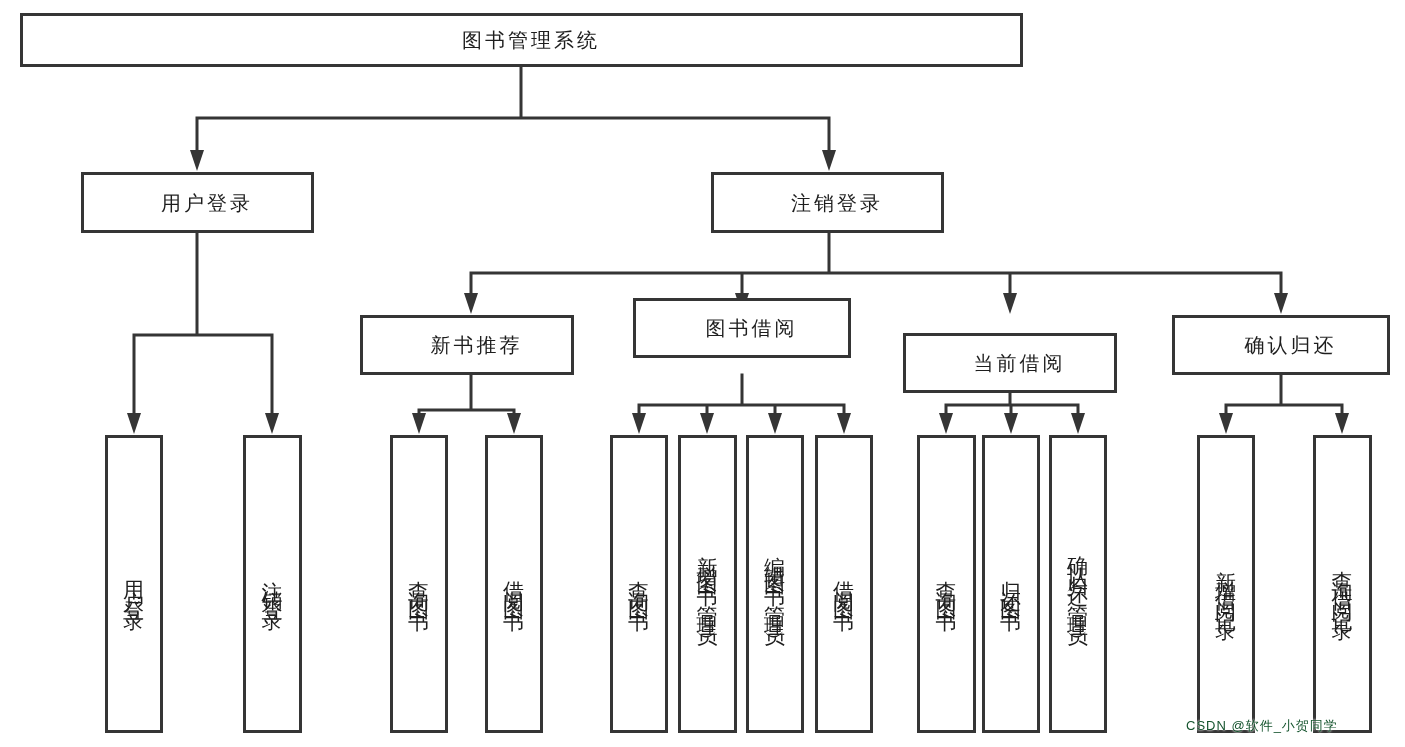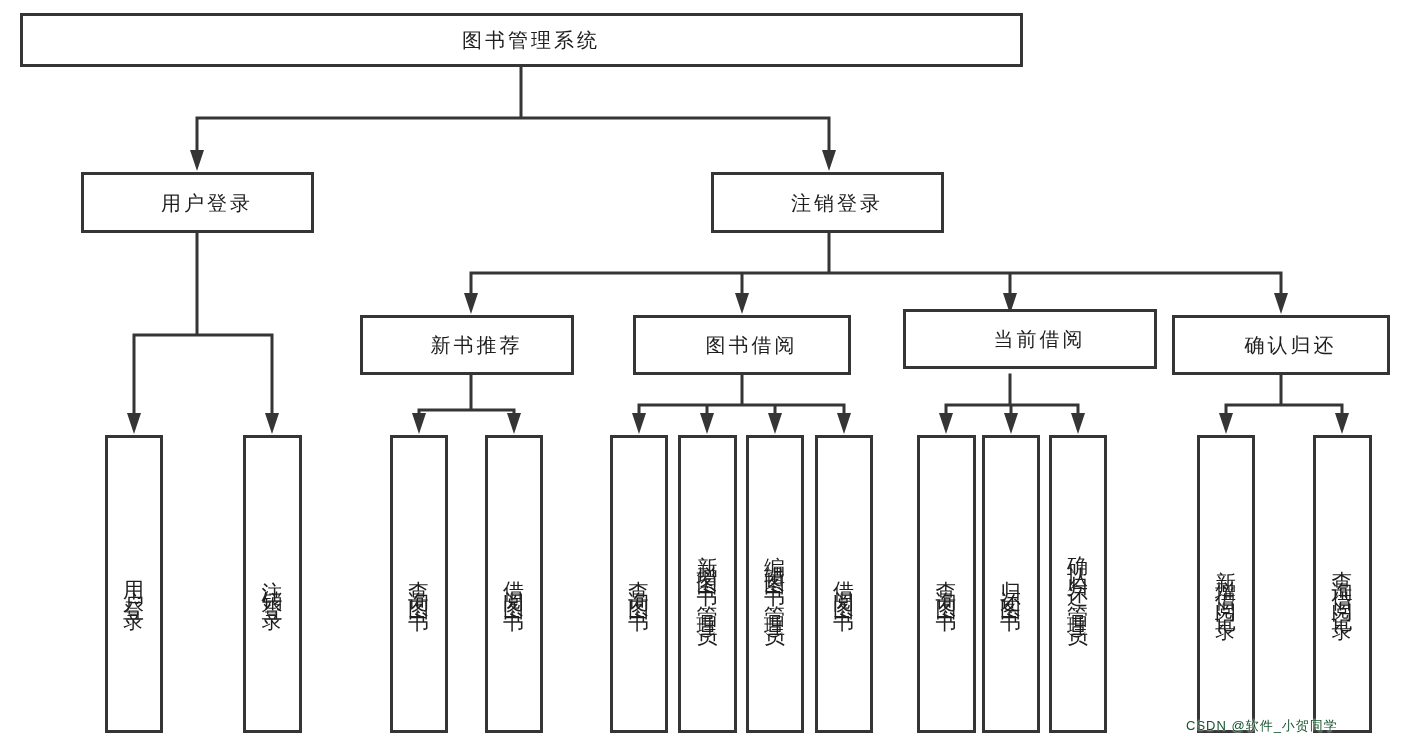--- a/index.html
+++ b/index.html
@@ -96,22 +96,22 @@
       <polygon points="1335,413 1349,413 1342,434"></polygon>
     </g>
   </svg>
 
   <div class="node h" style="left:20px; top:13px; width:1003px; height:54px;">图书管理系统</div>
 
   <div class="node h" style="left:81px; top:172px; width:233px; height:61px;">用户登录</div>
   <div class="node h" style="left:711px; top:172px; width:233px; height:61px;">注销登录</div>
 
   <div class="node h" style="left:360px; top:315px; width:214px; height:60px;">新书推荐</div>
-  <div class="node h" style="left:633px; top:315px; width:218px; height:60px;">图书借阅</div>
-  <div class="node h" style="left:903px; top:309px; width:254px; height:60px;">当前借阅</div>
+  <div class="node h" style="left:633px; top:298px; width:218px; height:60px;">图书借阅</div>
+  <div class="node h" style="left:903px; top:333px; width:214px; height:60px;">当前借阅</div>
   <div class="node h" style="left:1172px; top:315px; width:218px; height:60px;">确认归还</div>
 
   <div class="node v" style="left:105px; top:435px; width:58px; height:298px;">用户登录</div>
   <div class="node v" style="left:243px; top:435px; width:59px; height:298px;">注销登录</div>
 
   <div class="node v" style="left:390px; top:435px; width:58px; height:298px;">查询图书</div>
   <div class="node v" style="left:485px; top:435px; width:58px; height:298px;">借阅图书</div>
 
   <div class="node v" style="left:610px; top:435px; width:58px; height:298px;">查询图书</div>
   <div class="node v" style="left:678px; top:435px; width:59px; height:298px;">新增图书（管理员）</div>

